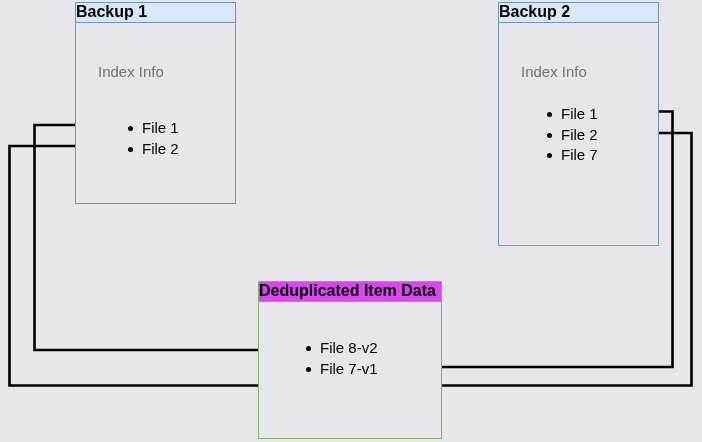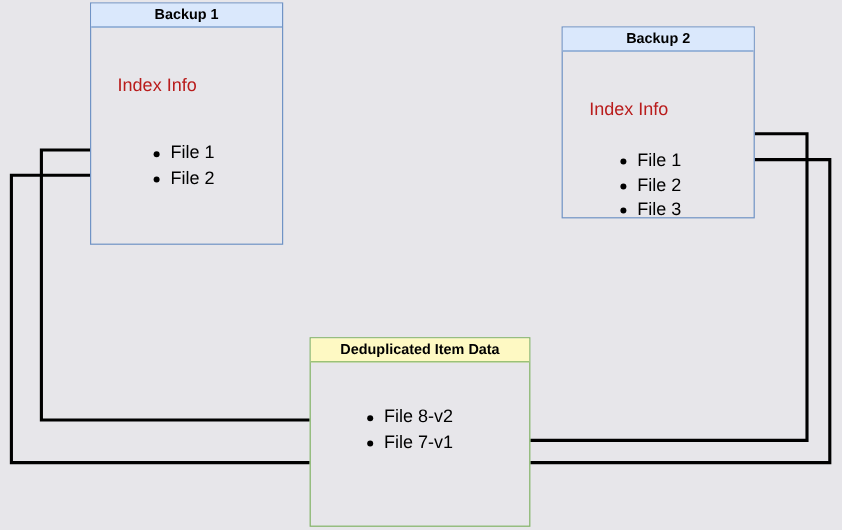--- a/index.html
+++ b/index.html
@@ -35,46 +35,46 @@
   }
   .node.green {
     border: 1px solid #82b366;
   }
   .node-header {
     position: absolute;
     left: 0;
     top: 0;
     box-sizing: border-box;
     width: 100%;
-    text-align: center;
-    font-size: 12px;
+    text-align: left;
+    font-size: 16px;
     font-weight: bold;
     color: #000000;
     line-height: 18px;
     height: 20px;
   }
   .node-header.blue {
     background: #dae8fc;
     border-bottom: 1px solid #7093c5;
   }
   .node-header.green {
-    background: #fef9c3;
+    background: #d946ef;
     border-bottom: 1px solid #82b366;
   }
   .node-body {
     position: absolute;
     left: 0;
     right: 0;
     top: 20px;
     bottom: 0;
   }
   .caption {
     position: absolute;
     font-size: 15px;
-    color: #b91c1c;
+    color: #737373;
     white-space: nowrap;
   }
   .bullet-list {
     position: absolute;
     margin: 0;
     padding: 0;
     list-style: none;
   }
   .bullet-list li {
     position: relative;
@@ -121,28 +121,28 @@
     <div class="node-header blue">Backup 1</div>
     <div class="node-body">
       <div class="caption" style="left:22px; top:40px;">Index Info</div>
       <ul class="bullet-list" style="left:52px; top:95px;">
         <li>File 1</li>
         <li>File 2</li>
       </ul>
     </div>
   </div>
 
-  <div class="node blue" style="left:468px; top:2px; width:161px; height:160px;margin-top:20px;">
+  <div class="node blue" style="left:498px; top:2px; width:161px; height:244px;">
     <div class="node-header blue">Backup 2</div>
     <div class="node-body">
       <div class="caption" style="left:22px; top:40px;">Index Info</div>
       <ul class="bullet-list" style="left:48px; top:81px;">
         <li>File 1</li>
         <li>File 2</li>
-        <li>File 3</li>
+        <li>File 7</li>
       </ul>
     </div>
   </div>
 
   <div class="node green" style="left:258px; top:281px; width:184px; height:158px;">
     <div class="node-header green">Deduplicated Item Data</div>
     <div class="node-body">
       <ul class="bullet-list" style="left:47px; top:36px;">
         <li>File 8-v2</li>
         <li>File 7-v1</li>

